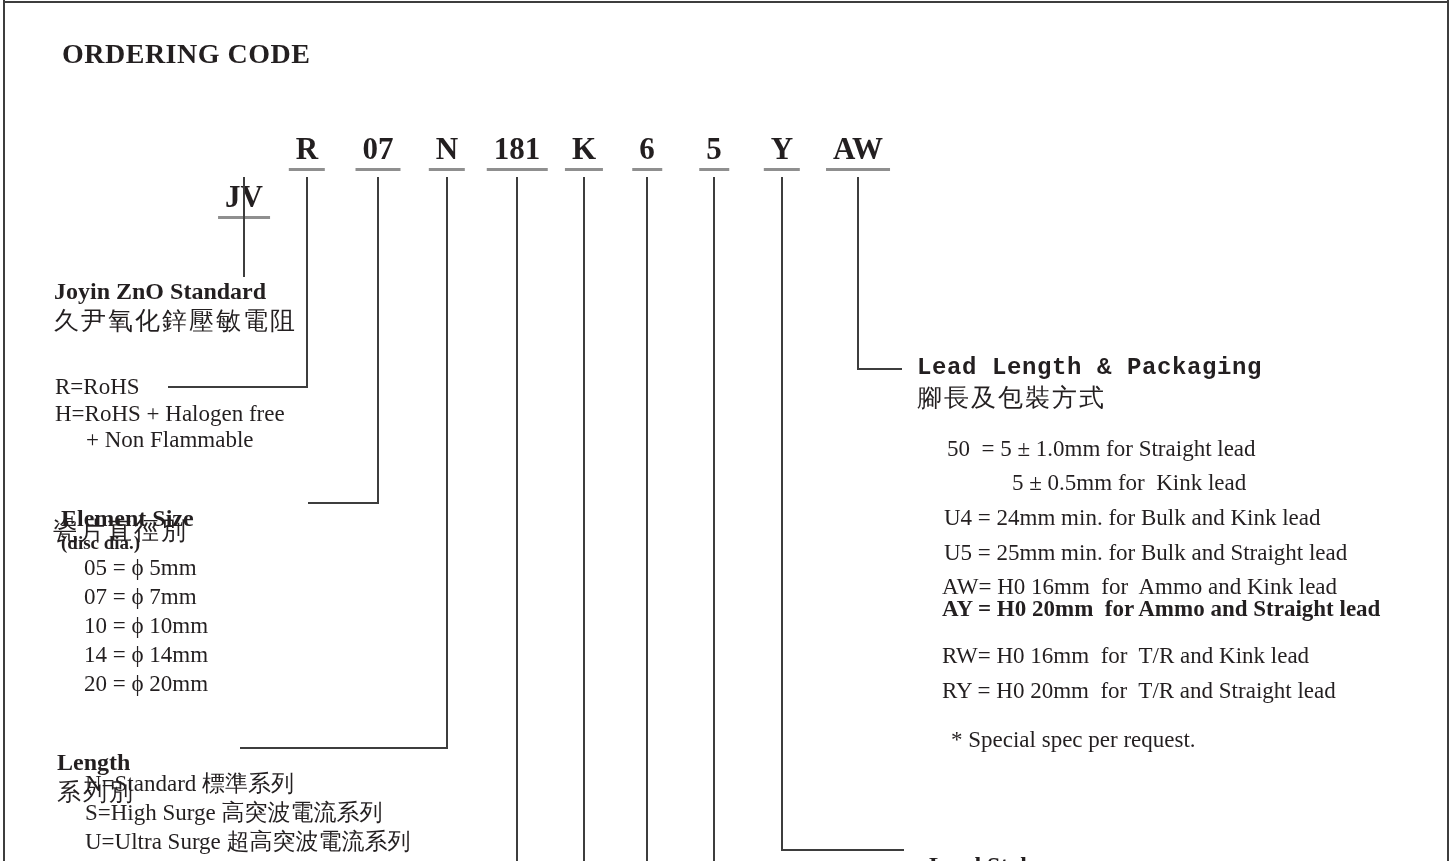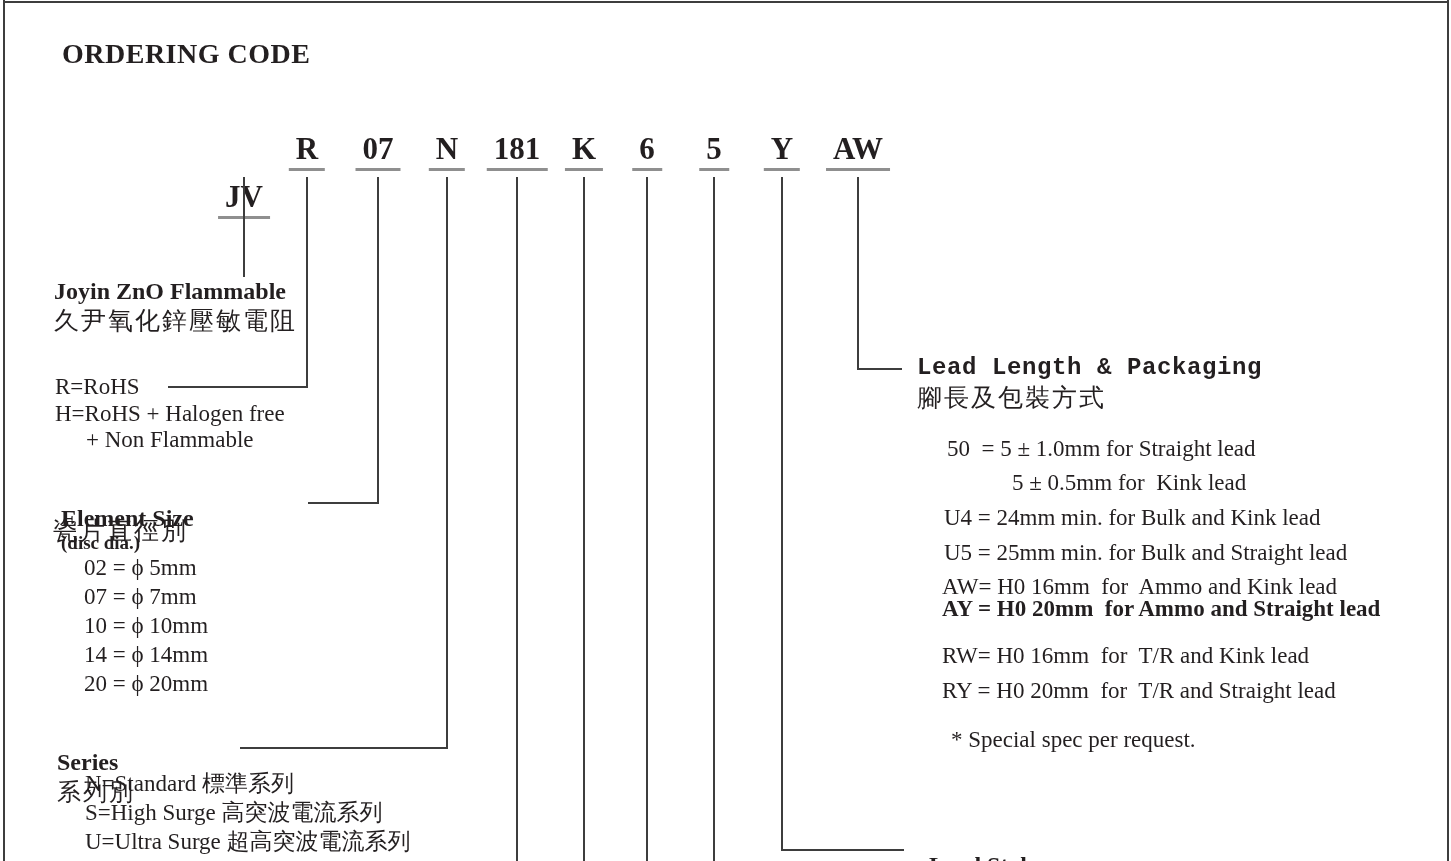--- a/index.html
+++ b/index.html
@@ -53,40 +53,40 @@
 <div class="line" style="left:713px;top:177px;width:2px;height:684px;"></div>
 <div class="line" style="left:781px;top:177px;width:2px;height:674px;"></div>
 <div class="line" style="left:857px;top:177px;width:2px;height:193px;"></div>
 
 <div class="line" style="left:168px;top:386px;width:140px;height:2px;"></div>
 <div class="line" style="left:308px;top:502px;width:71px;height:2px;"></div>
 <div class="line" style="left:240px;top:747px;width:208px;height:2px;"></div>
 <div class="line" style="left:781px;top:849px;width:123px;height:2px;"></div>
 <div class="line" style="left:857px;top:368px;width:45px;height:2px;"></div>
 
-<div class="abs h2" style="left:54px;top:278px;">Joyin ZnO Flammable</div>
+<div class="abs h2" style="left:54px;top:278px;">Joyin ZnO Standard</div>
 <div class="abs zh" style="left:54px;top:304px;">久尹氧化鋅壓敏電阻</div>
 
 <div class="abs body-text" style="left:55px;top:374px;">R=RoHS</div>
 <div class="abs body-text" style="left:55px;top:401px;">H=RoHS + Halogen free</div>
 <div class="abs body-text" style="left:86px;top:427px;">+ Non Flammable</div>
 
 <div class="abs" style="left:53px;top:487px;">
   <span class="h2">Element Size</span>
   <span class="note-sm">(disc dia.)</span>
 </div>
 <div class="abs zh" style="left:53px;top:514px;">瓷片直徑別</div>
-<div class="abs body-text" style="left:84px;top:555px;">02 = ϕ 5mm</div>
+<div class="abs body-text" style="left:84px;top:555px;">05 = ϕ 5mm</div>
 <div class="abs body-text" style="left:84px;top:584px;">07 = ϕ 7mm</div>
 <div class="abs body-text" style="left:84px;top:613px;">10 = ϕ 10mm</div>
 <div class="abs body-text" style="left:84px;top:642px;">14 = ϕ 14mm</div>
 <div class="abs body-text" style="left:84px;top:671px;">20 = ϕ 20mm</div>
 
 <div class="abs" style="left:49px;top:731px;">
-  <span class="h2">Series</span>
+  <span class="h2">Length</span>
   <span class="zh" style="font-size:24px;">系列別</span>
 </div>
 <div class="abs body-text" style="left:85px;top:768px;">N=Standard 標準系列</div>
 <div class="abs body-text" style="left:85px;top:797px;">S=High Surge 高突波電流系列</div>
 <div class="abs body-text" style="left:85px;top:826px;">U=Ultra Surge 超高突波電流系列</div>
 
 <div class="abs pk-head" style="left:917px;top:354px;font-family:Liberation Mono, monospace;">Lead Length &amp; Packaging</div>
 <div class="abs zh" style="left:917px;top:381px;">腳長及包裝方式</div>
 <div class="abs body-text" style="left:947px;top:436px;">50  = 5 ± 1.0mm for Straight lead</div>
 <div class="abs body-text" style="left:1012px;top:470px;">5 ± 0.5mm for  Kink lead</div>

